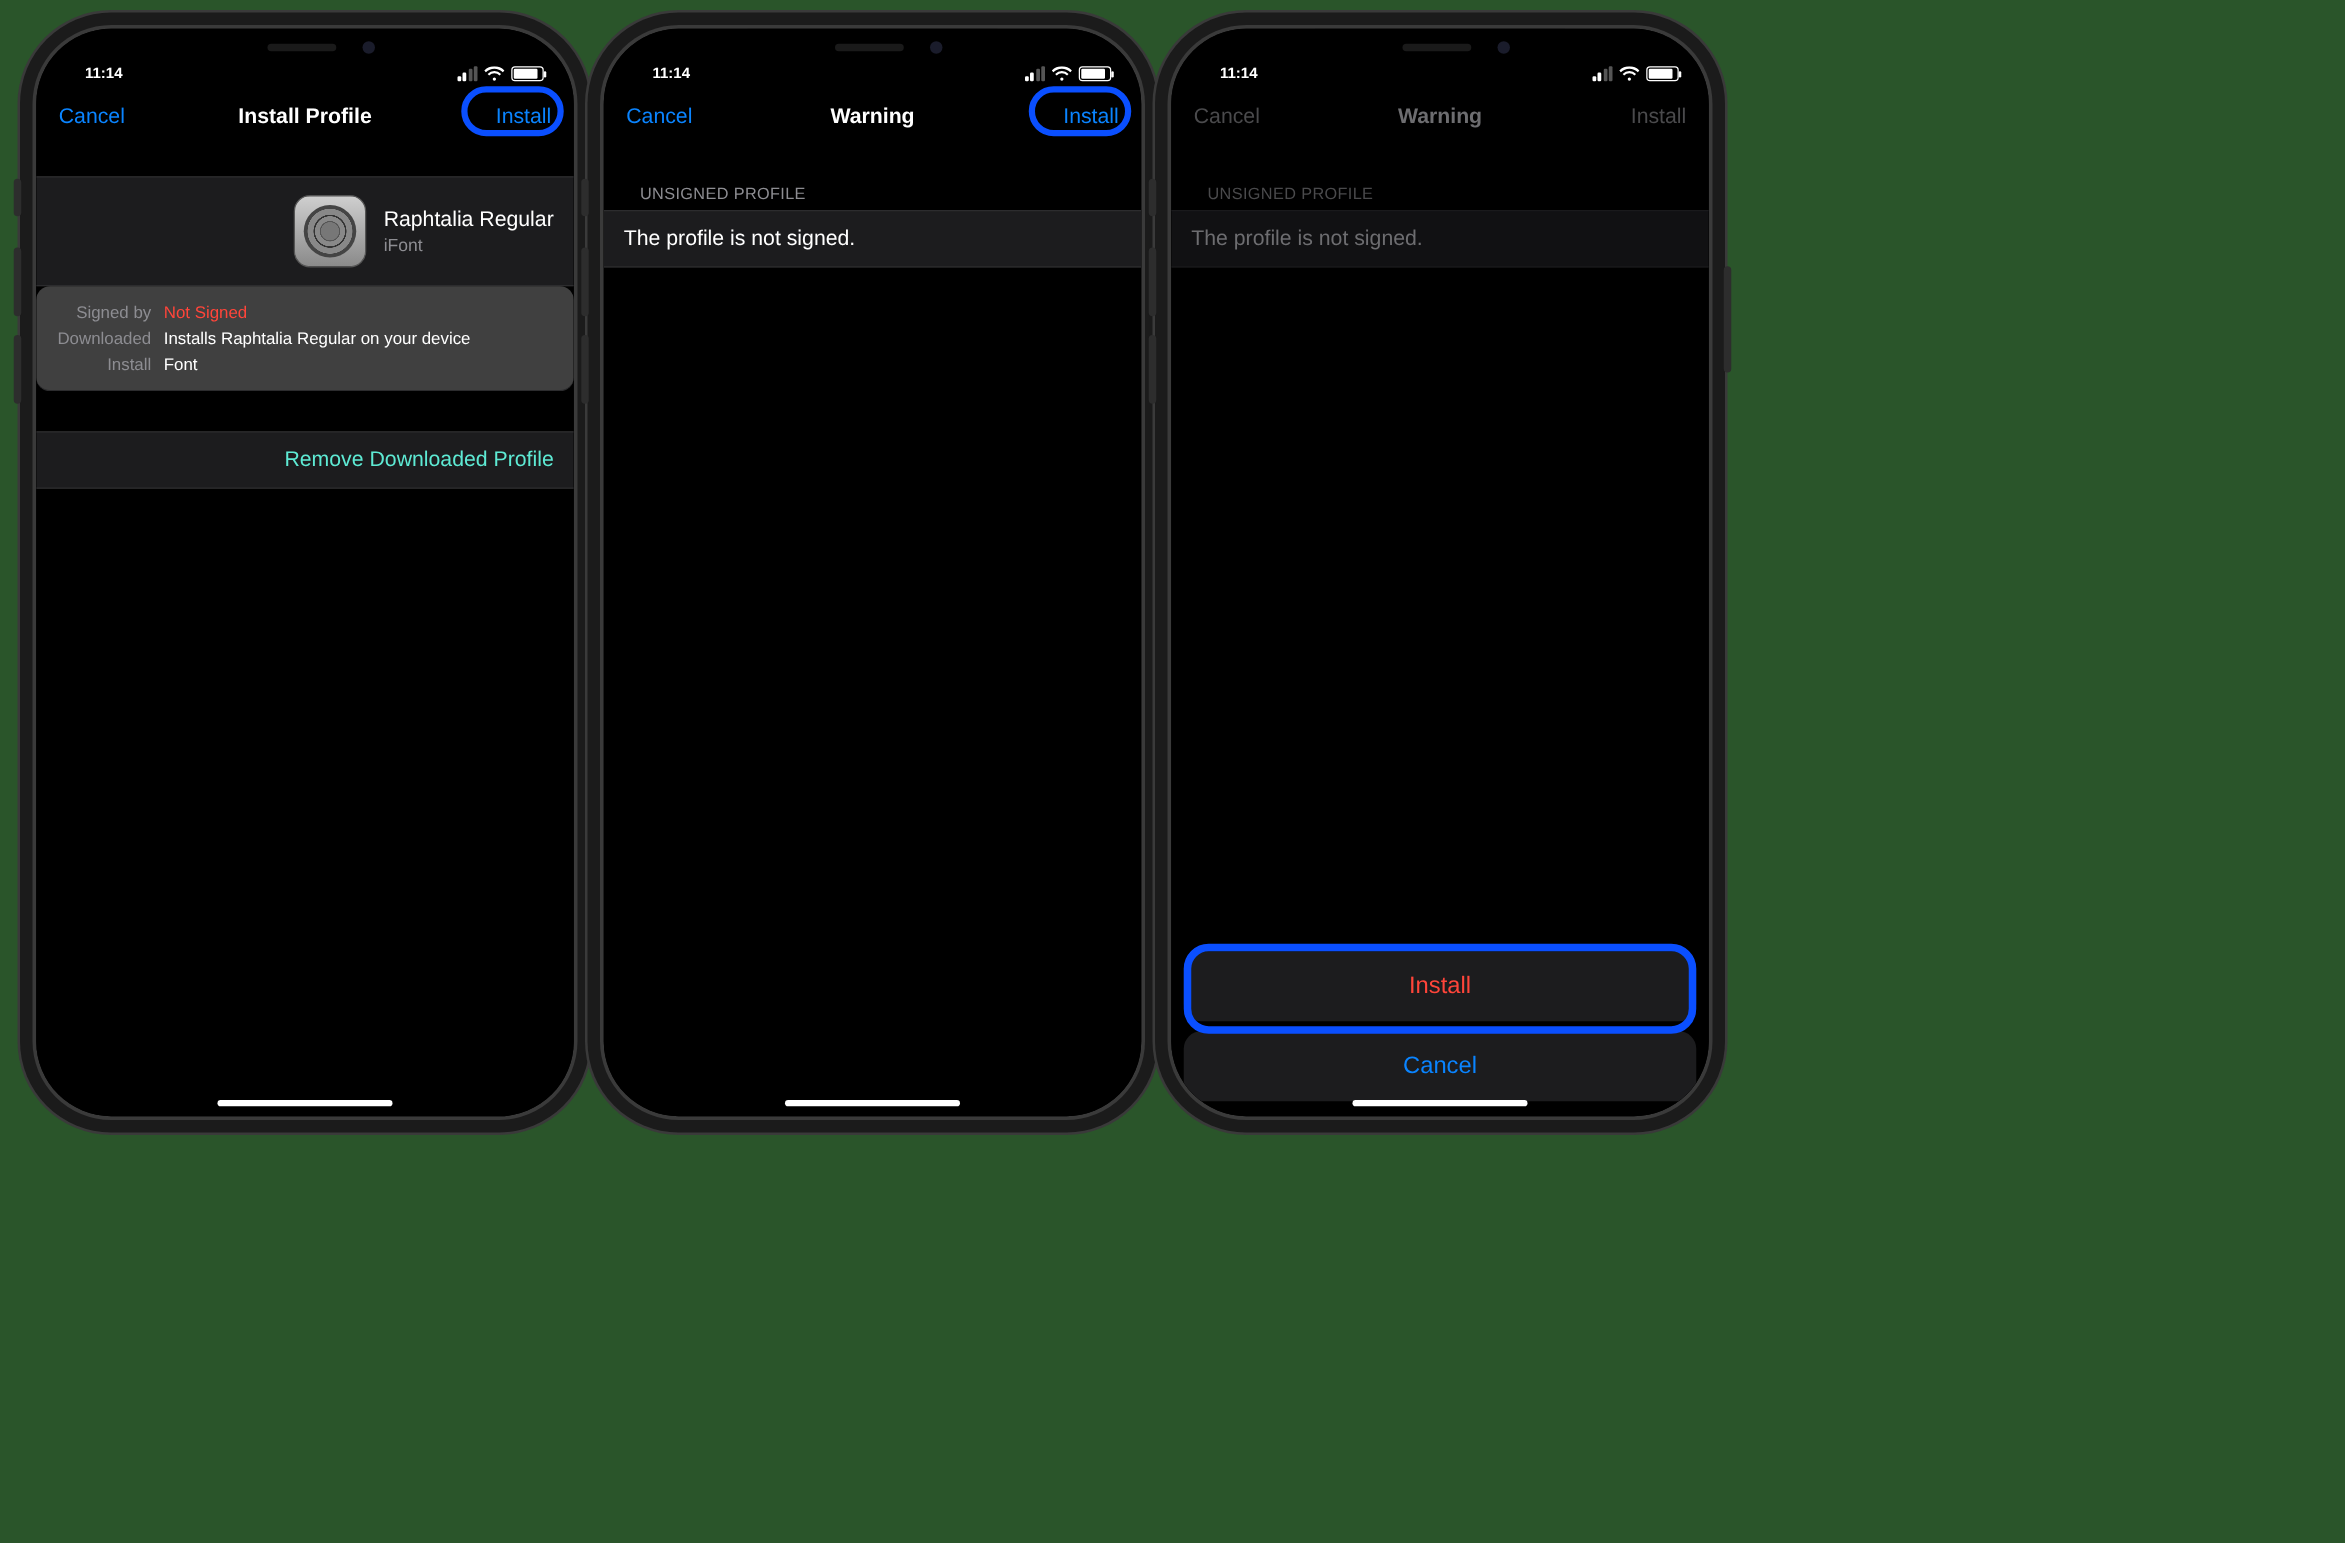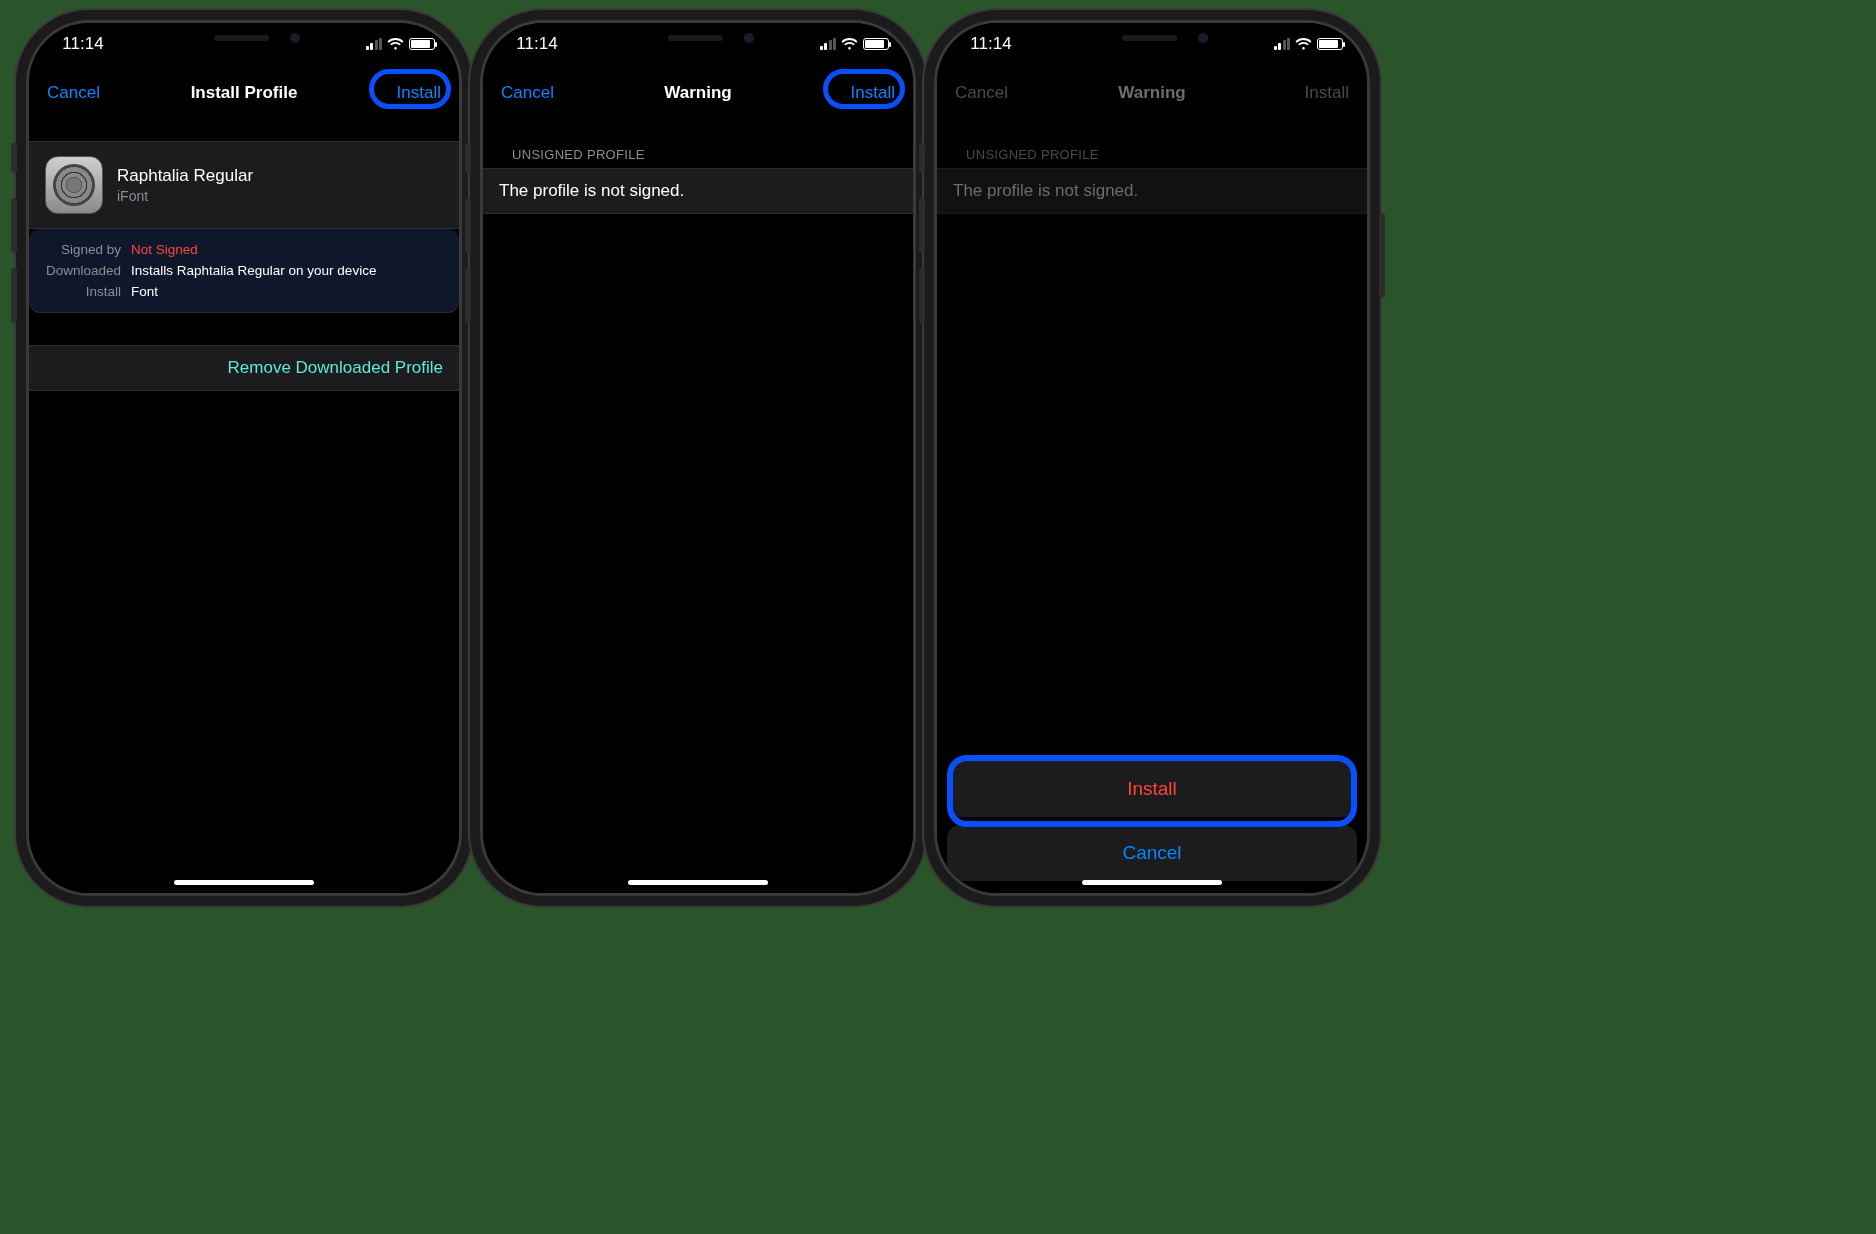--- a/index.html
+++ b/index.html
@@ -53,23 +53,23 @@
   .notch::before {
     content: "";
     position: absolute;
     left: 70px; top: 12px;
     width: 55px; height: 6px; border-radius: 3px;
     background: #1a1a1a;
   }
   .status-bar {
     height: 44px;
     display: flex;
-    align-items: center;
+    align-items: flex-end;
     padding: 0 24px 2px;
-    font-size: 17px; font-weight: 400;
+    font-size: 12px; font-weight: 700;
   }
   .status-bar .time { width: 60px; text-align: center; }
   .status-bar .spacer { flex: 1; }
   .status-icons { display: flex; align-items: center; gap: 5px; }
   .cell-bars { display: flex; align-items: flex-end; gap: 1.5px; height: 12px; }
   .cell-bars span { width: 3px; background: #fff; border-radius: 1px; }
   .cell-bars span:nth-child(1){height:4px}
   .cell-bars span:nth-child(2){height:7px}
   .cell-bars span:nth-child(3){height:10px;background:#555}
   .cell-bars span:nth-child(4){height:12px;background:#555}
@@ -98,35 +98,35 @@
   .hr-top { top: 46px; right: 8px; width: 82px; height: 40px; }
   .content { padding-top: 10px; }
   .section-hdr { color: #8d8d92; font-size: 13px; padding: 18px 29px 6px; letter-spacing: .3px; }
   .cell {
     background: #1c1c1e;
     border-top: .5px solid #2c2c2e;
     border-bottom: .5px solid #2c2c2e;
     padding: 12px 16px;
     font-size: 17px;
   }
-  .profile-cell { display: flex; gap: 14px; align-items: center; padding: 14px 16px; }
+  .profile-cell { display: flex; gap: 14px; align-items: center; padding: 14px 16px; justify-content: flex-end; }
   .app-icon {
     width: 58px; height: 58px; border-radius: 13px;
     background: linear-gradient(#cfcfcf,#8a8a8a);
     display: flex; align-items: center; justify-content: center;
     border: .5px solid #555;
   }
   .gear {
     width: 42px; height: 42px; border-radius: 50%;
     background: radial-gradient(circle,#777 0 24%,#555 25% 27%,#888 28% 40%,#333 41% 44%,#888 45% 60%,#444 61%);
     position: relative;
   }
   .pf-title { font-size: 17px; }
   .pf-sub { font-size: 14px; color: #8d8d92; margin-top:2px;}
-  .meta-block { background:#0f172a; border-bottom:.5px solid #2c2c2e; padding: 10px 16px 10px; border-radius: 11px; }
+  .meta-block { background:#404040; border-bottom:.5px solid #2c2c2e; padding: 10px 16px 10px; border-radius: 11px; }
   .meta-row { display:flex; font-size:13.5px; padding: 3px 0; }
   .meta-label { width: 86px; color:#8d8d92; text-align: right; padding-right: 10px;}
   .meta-val { color:#fff; }
   .meta-val.red { color:#ff453a; }
   .link-cell { display:flex; justify-content:space-between; align-items:center; }
   .chev { color:#5a5a5e; }
   .gap { height: 32px; }
   .red-center { color:#5eead4; text-align:right; }
   .home-ind {
     position:absolute; bottom:8px; left:50%; transform:translateX(-50%);

